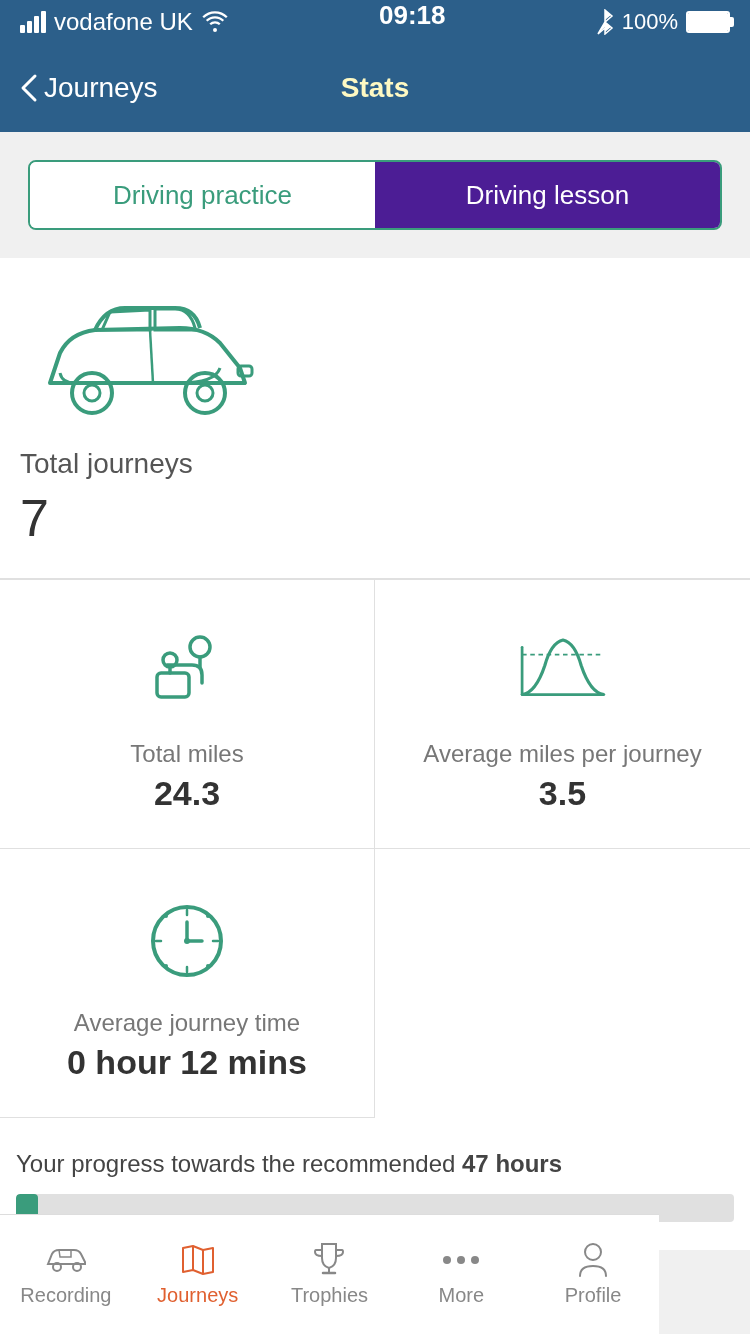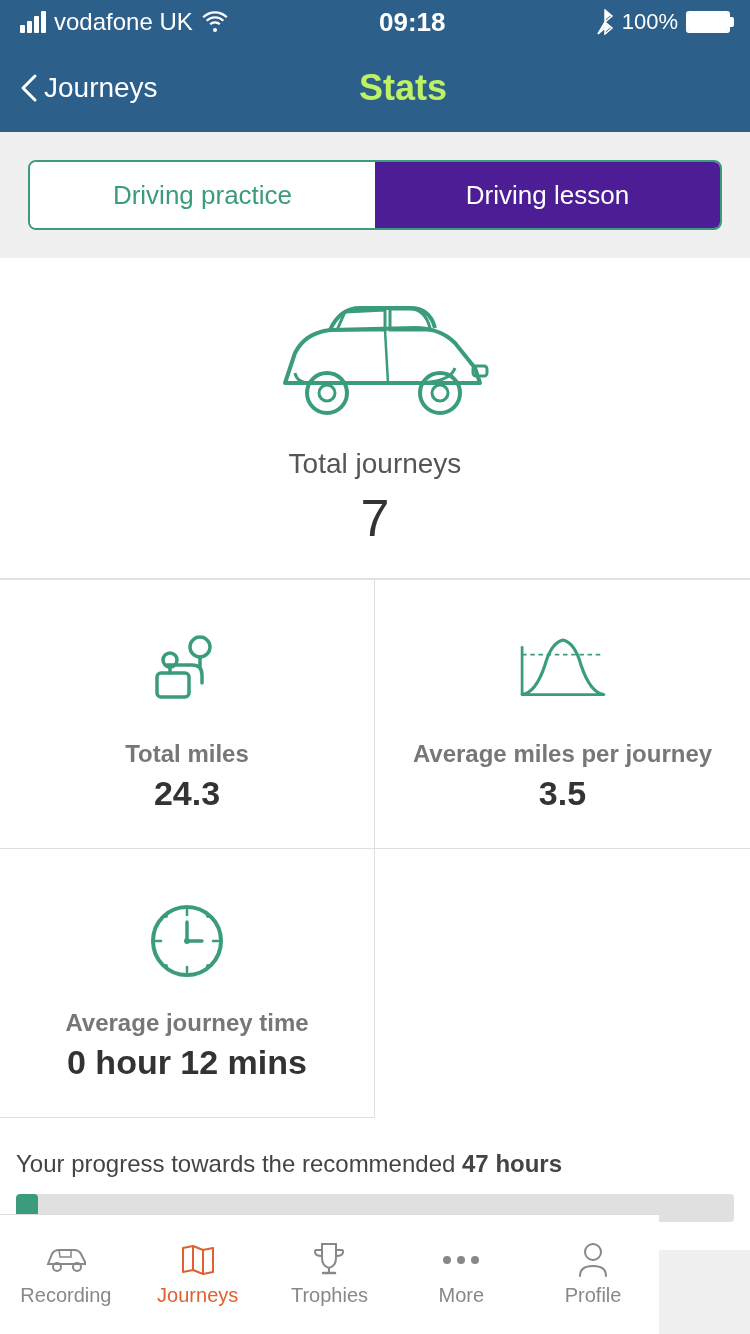--- a/index.html
+++ b/index.html
@@ -11,21 +11,20 @@
       background: #f0f0f0;
       overflow-x: hidden;
     }
 
     
     .status-bar {
       background: #2c5f8a;
       color: white;
       height: 44px;
       display: flex;
-      align-items: center;
       justify-content: space-between;
       padding: 0 20px;
       font-size: 24px;
       font-weight: 500;
     }
     .status-left { display: flex; align-items: center; gap: 8px; }
     .status-right { display: flex; align-items: center; gap: 8px; }
     .signal-bars { display: flex; align-items: flex-end; gap: 2px; }
     .signal-bars span { background: white; display: inline-block; width: 5px; border-radius: 1px; }
 
@@ -44,24 +43,23 @@
       align-items: center;
       gap: 6px;
       font-size: 28px;
       color: white;
       cursor: pointer;
     }
     .nav-title {
       position: absolute;
       left: 50%;
       transform: translateX(-50%);
-      font-size: 36px;
+      font-size: 28px;
       font-weight: bold;
-      color: #bef264;
-      margin-left: 28px;
+      color: #fef9c3;
     }
 
     
     .segment-container {
       background: #f0f0f0;
       padding: 28px 28px;
     }
     .segment-control {
       display: flex;
       border: 2px solid #3a9c7c;
@@ -90,21 +88,21 @@
     
     .main-content {
       background: white;
     }
 
     
     .total-journeys-section {
       background: white;
       display: flex;
       flex-direction: column;
-      align-items: center;
+      align-items: flex-start;
       padding: 40px 20px 30px;
       border-bottom: 1px solid #e0e0e0;
     }
 
     
     .car-icon {
       width: 240px;
       height: 130px;
       margin-bottom: 20px;
     }
@@ -144,21 +142,20 @@
       margin-bottom: 20px;
       display: flex;
       align-items: center;
       justify-content: center;
     }
     .stat-label {
       font-size: 24px;
       color: #777;
       margin-bottom: 6px;
       text-align: center;
-      font-weight: bold;
     }
     .stat-value {
       font-size: 34px;
       font-weight: bold;
       color: #333;
       text-align: center;
     }
 
     
     .progress-section {

